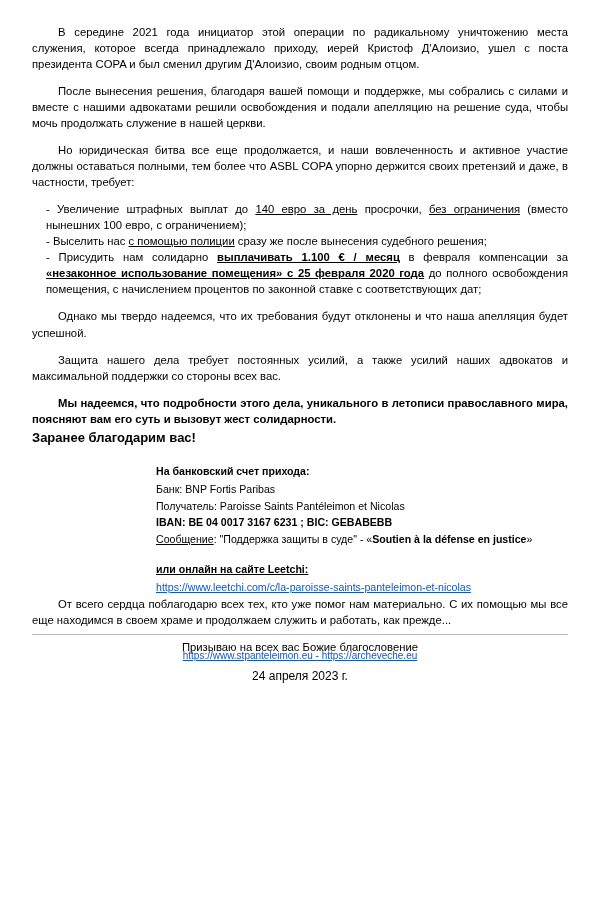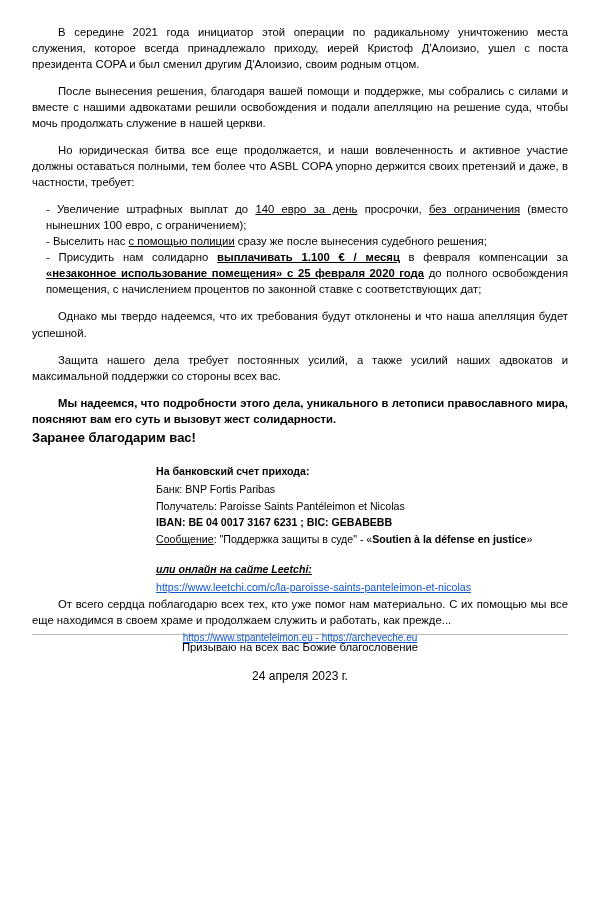--- a/index.html
+++ b/index.html
@@ -61,21 +61,20 @@
     font-size: 10.6px;
     line-height: 1.5;
   }
   .bank .title {
     font-weight: bold;
     margin-bottom: 2px;
   }
   .bank .row { margin-bottom: 1px; }
   .leetchi-line {
     font-weight: bold;
-    font-style: italic;
     text-decoration: underline;
     margin-top: 14px;
     margin-bottom: 2px;
   }
   .link {
     color: #1155cc;
     text-decoration: underline;
     word-break: break-all;
   }
   .closing {
@@ -93,21 +92,21 @@
   }
   .date {
     text-align: center;
     font-size: 12px;
     margin: 14px 0 0 0;
   }
   .footer {
     position: absolute;
     left: 0;
     right: 0;
-    bottom: 32px;
+    bottom: 14px;
     text-align: center;
     font-size: 10px;
   }
   .footer-rule {
     position: absolute;
     left: 32px;
     right: 32px;
     bottom: 40px;
     border-top: 1px solid #b9b9b9;
   }

